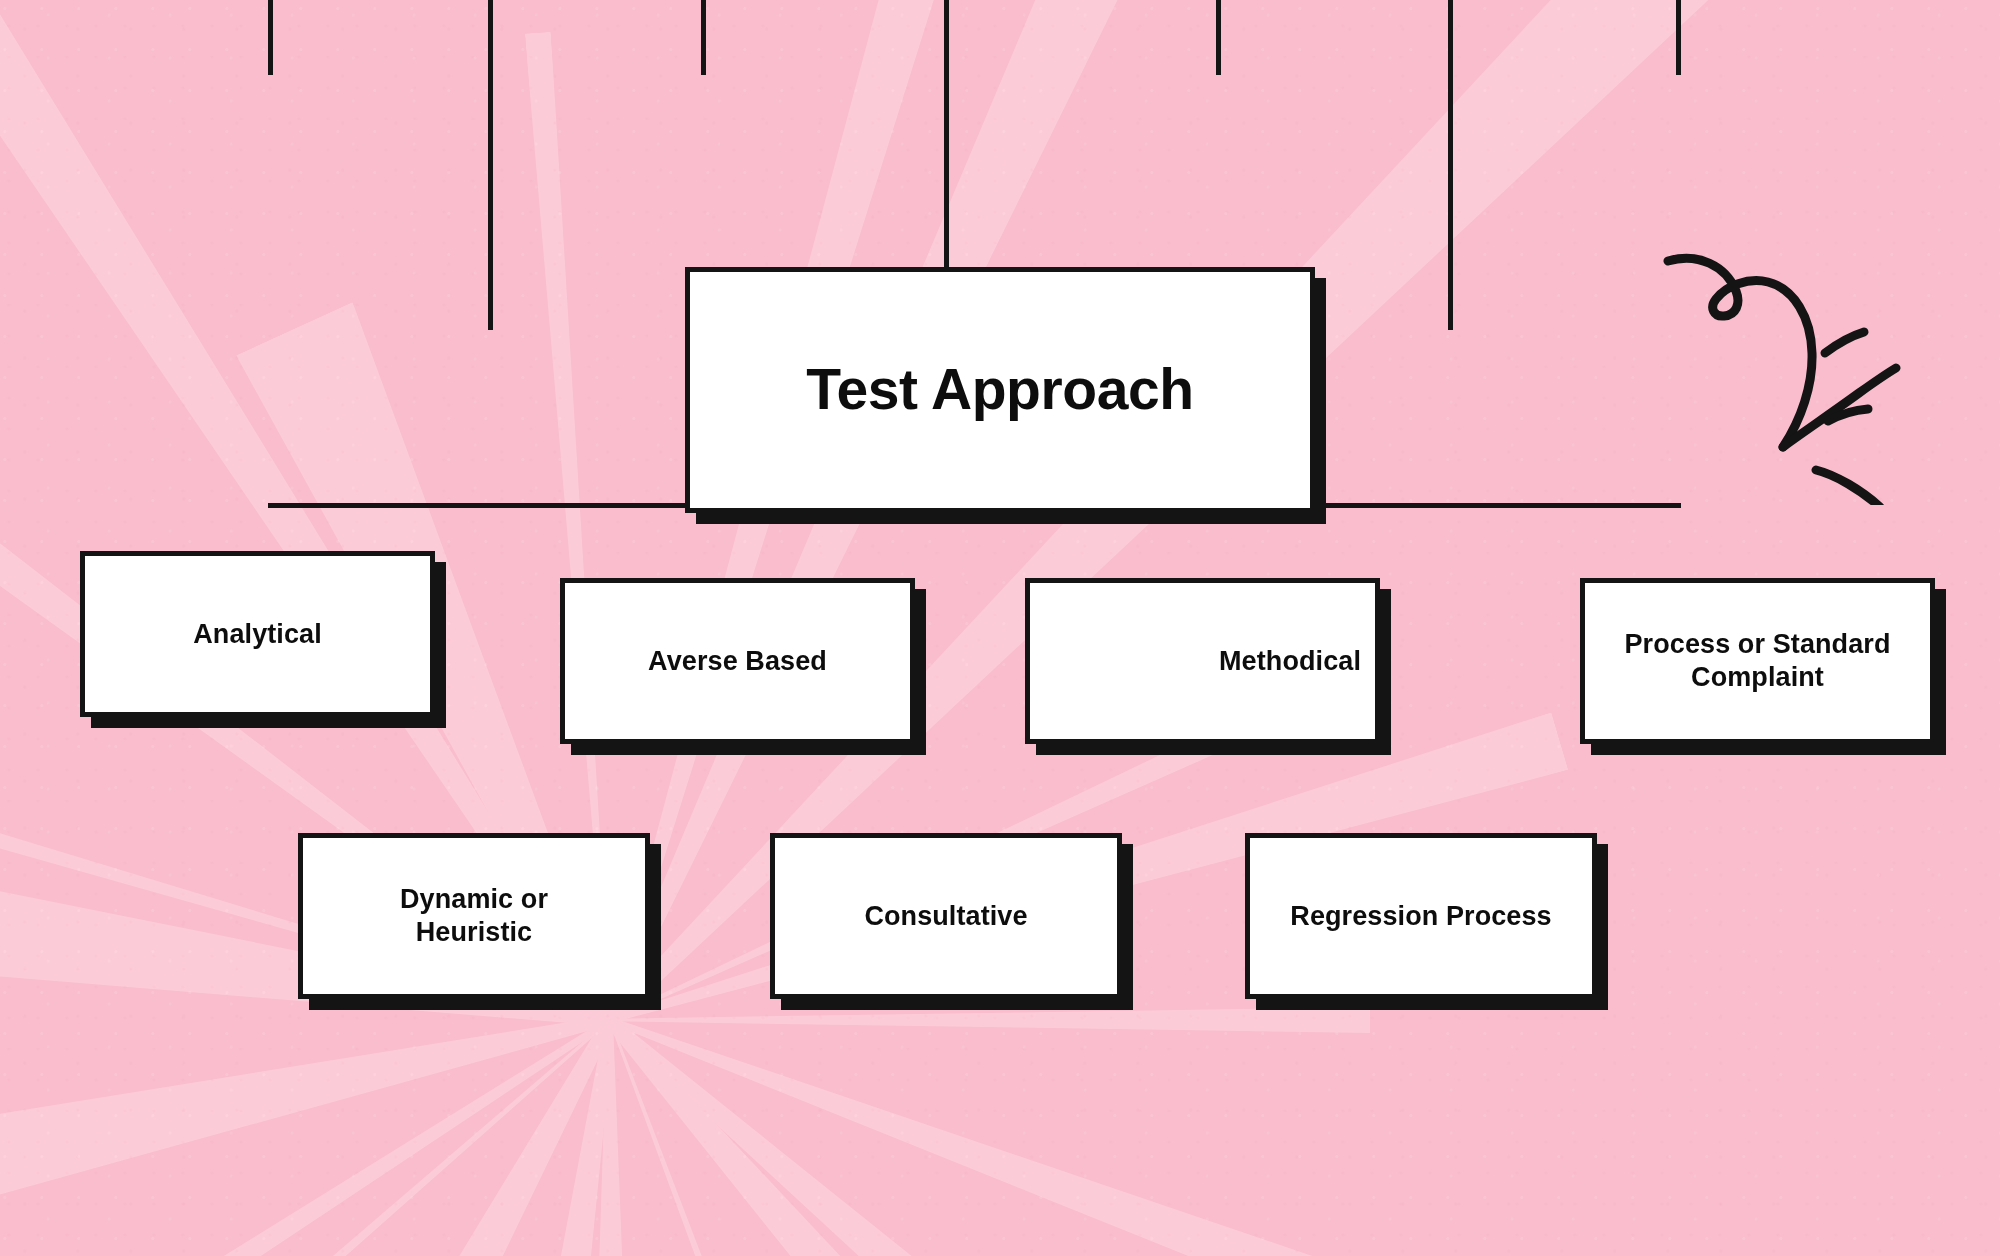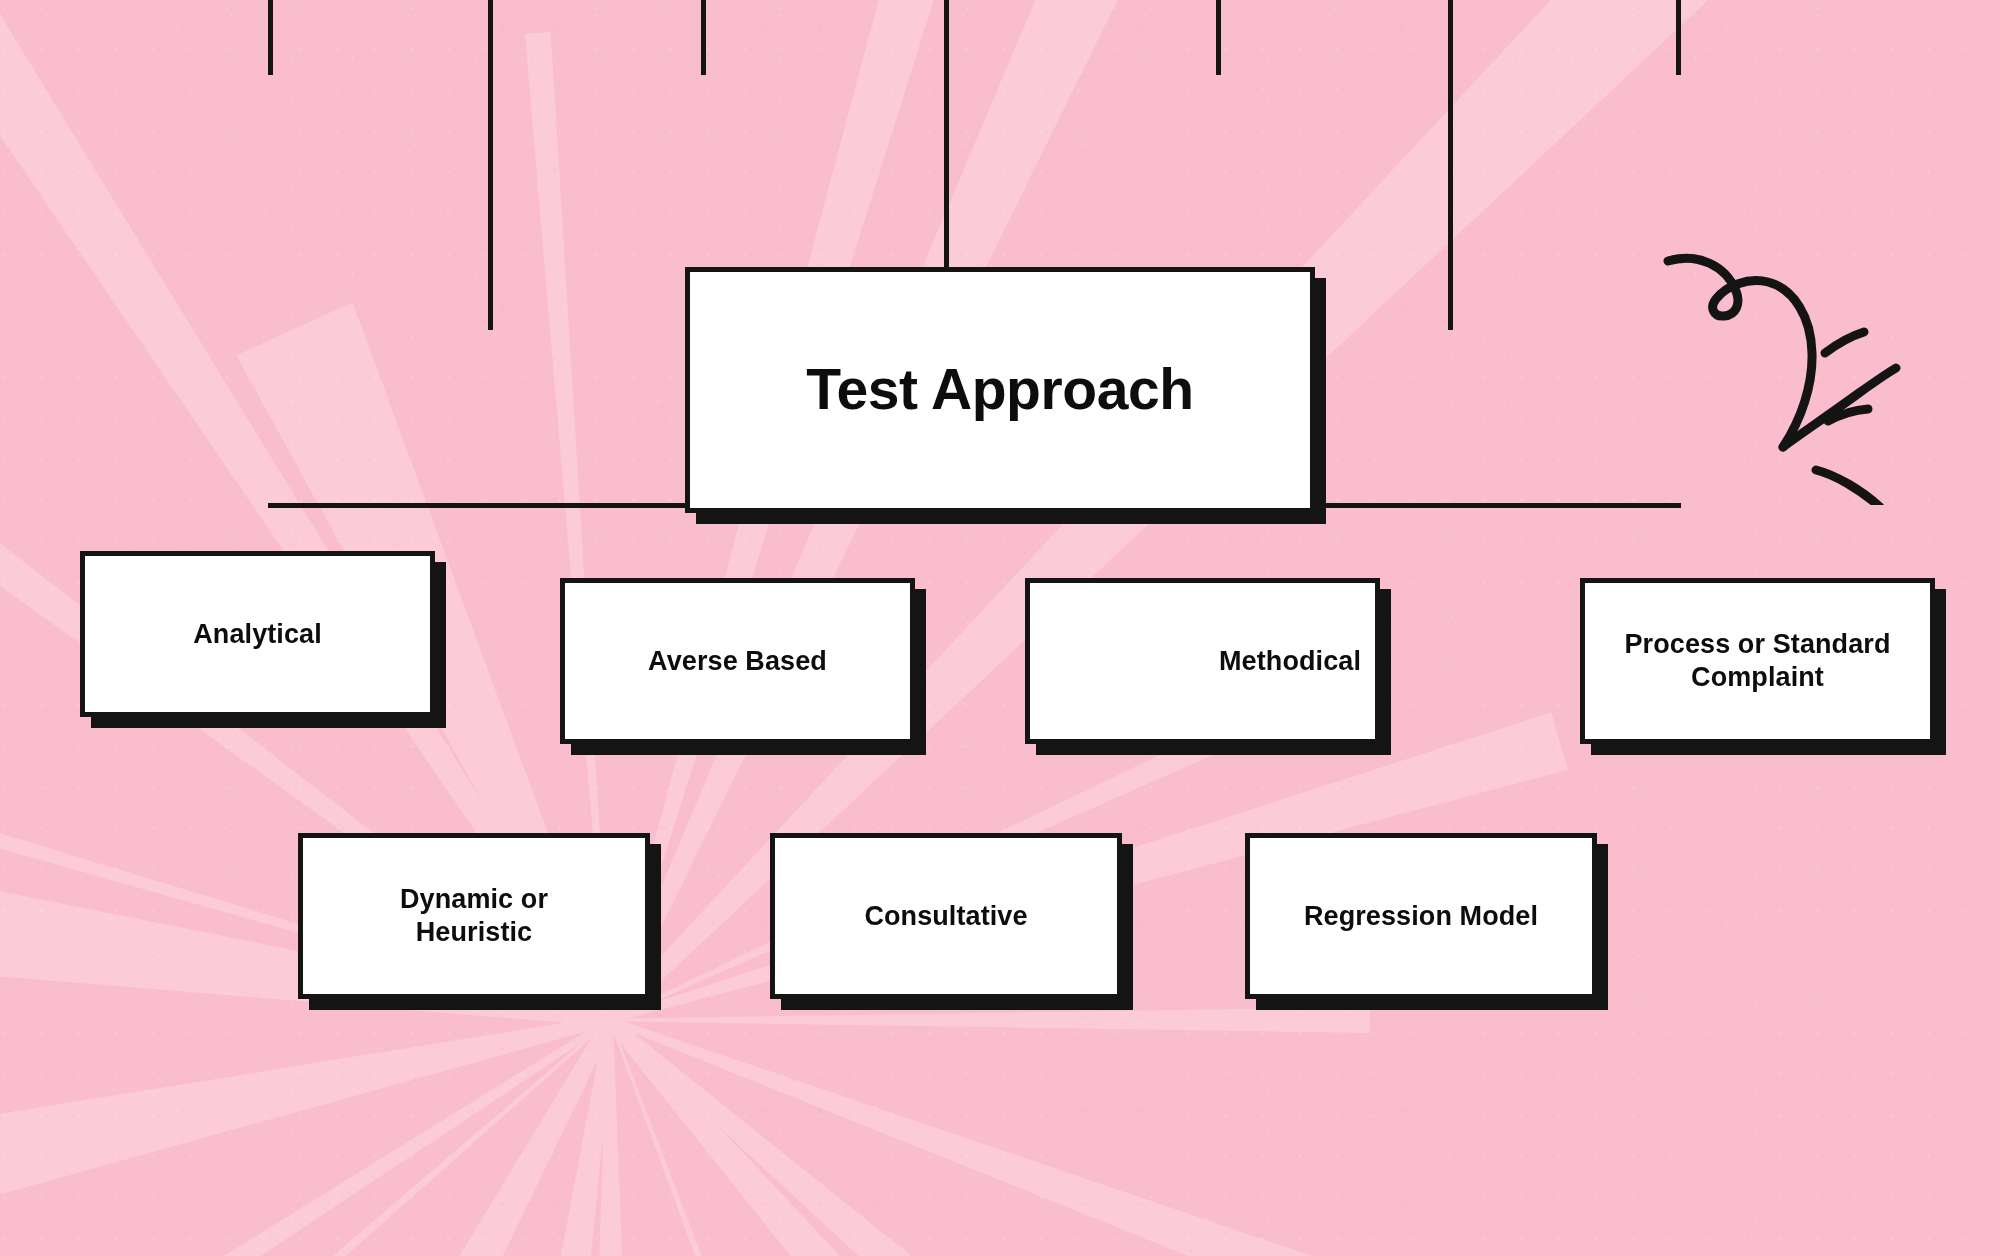--- a/index.html
+++ b/index.html
@@ -164,21 +164,21 @@
 Complaint</span>
       </div>
       <div class="node child shadowed" style="left: 298px; top: 833px; width: 352px; height: 166px;">
         <span class="node-label">Dynamic or
 Heuristic</span>
       </div>
       <div class="node child shadowed" style="left: 770px; top: 833px; width: 352px; height: 166px; align-items: center;">
         <span class="node-label">Consultative</span>
       </div>
       <div class="node child shadowed" style="left: 1245px; top: 833px; width: 352px; height: 166px;">
-        <span class="node-label">Regression Model</span>
+        <span class="node-label">Regression Process</span>
       </div>
     </div>
 
   <div class="doodle">
     <svg viewBox="0 0 300 280" width="300" height="280" fill="none" stroke="#141414" stroke-width="9" stroke-linecap="round" stroke-linejoin="round">
       <path d="M8 36 C 38 27, 66 41, 76 66 C 81 79, 76 90, 64 91 C 54 92, 49 83, 56 74 C 66 61, 88 52, 108 57 C 134 64, 151 92, 152 128 C 153 160, 141 195, 123 222"></path>
       <path d="M123 222 C 139 210, 166 192, 199 168 C 213 158, 226 149, 236 143"></path>
       <path d="M165 128 C 177 119, 191 111, 204 107"></path>
       <path d="M168 196 C 181 189, 195 185, 208 184"></path>
       <path d="M156 245 C 176 250, 201 265, 220 282"></path>

